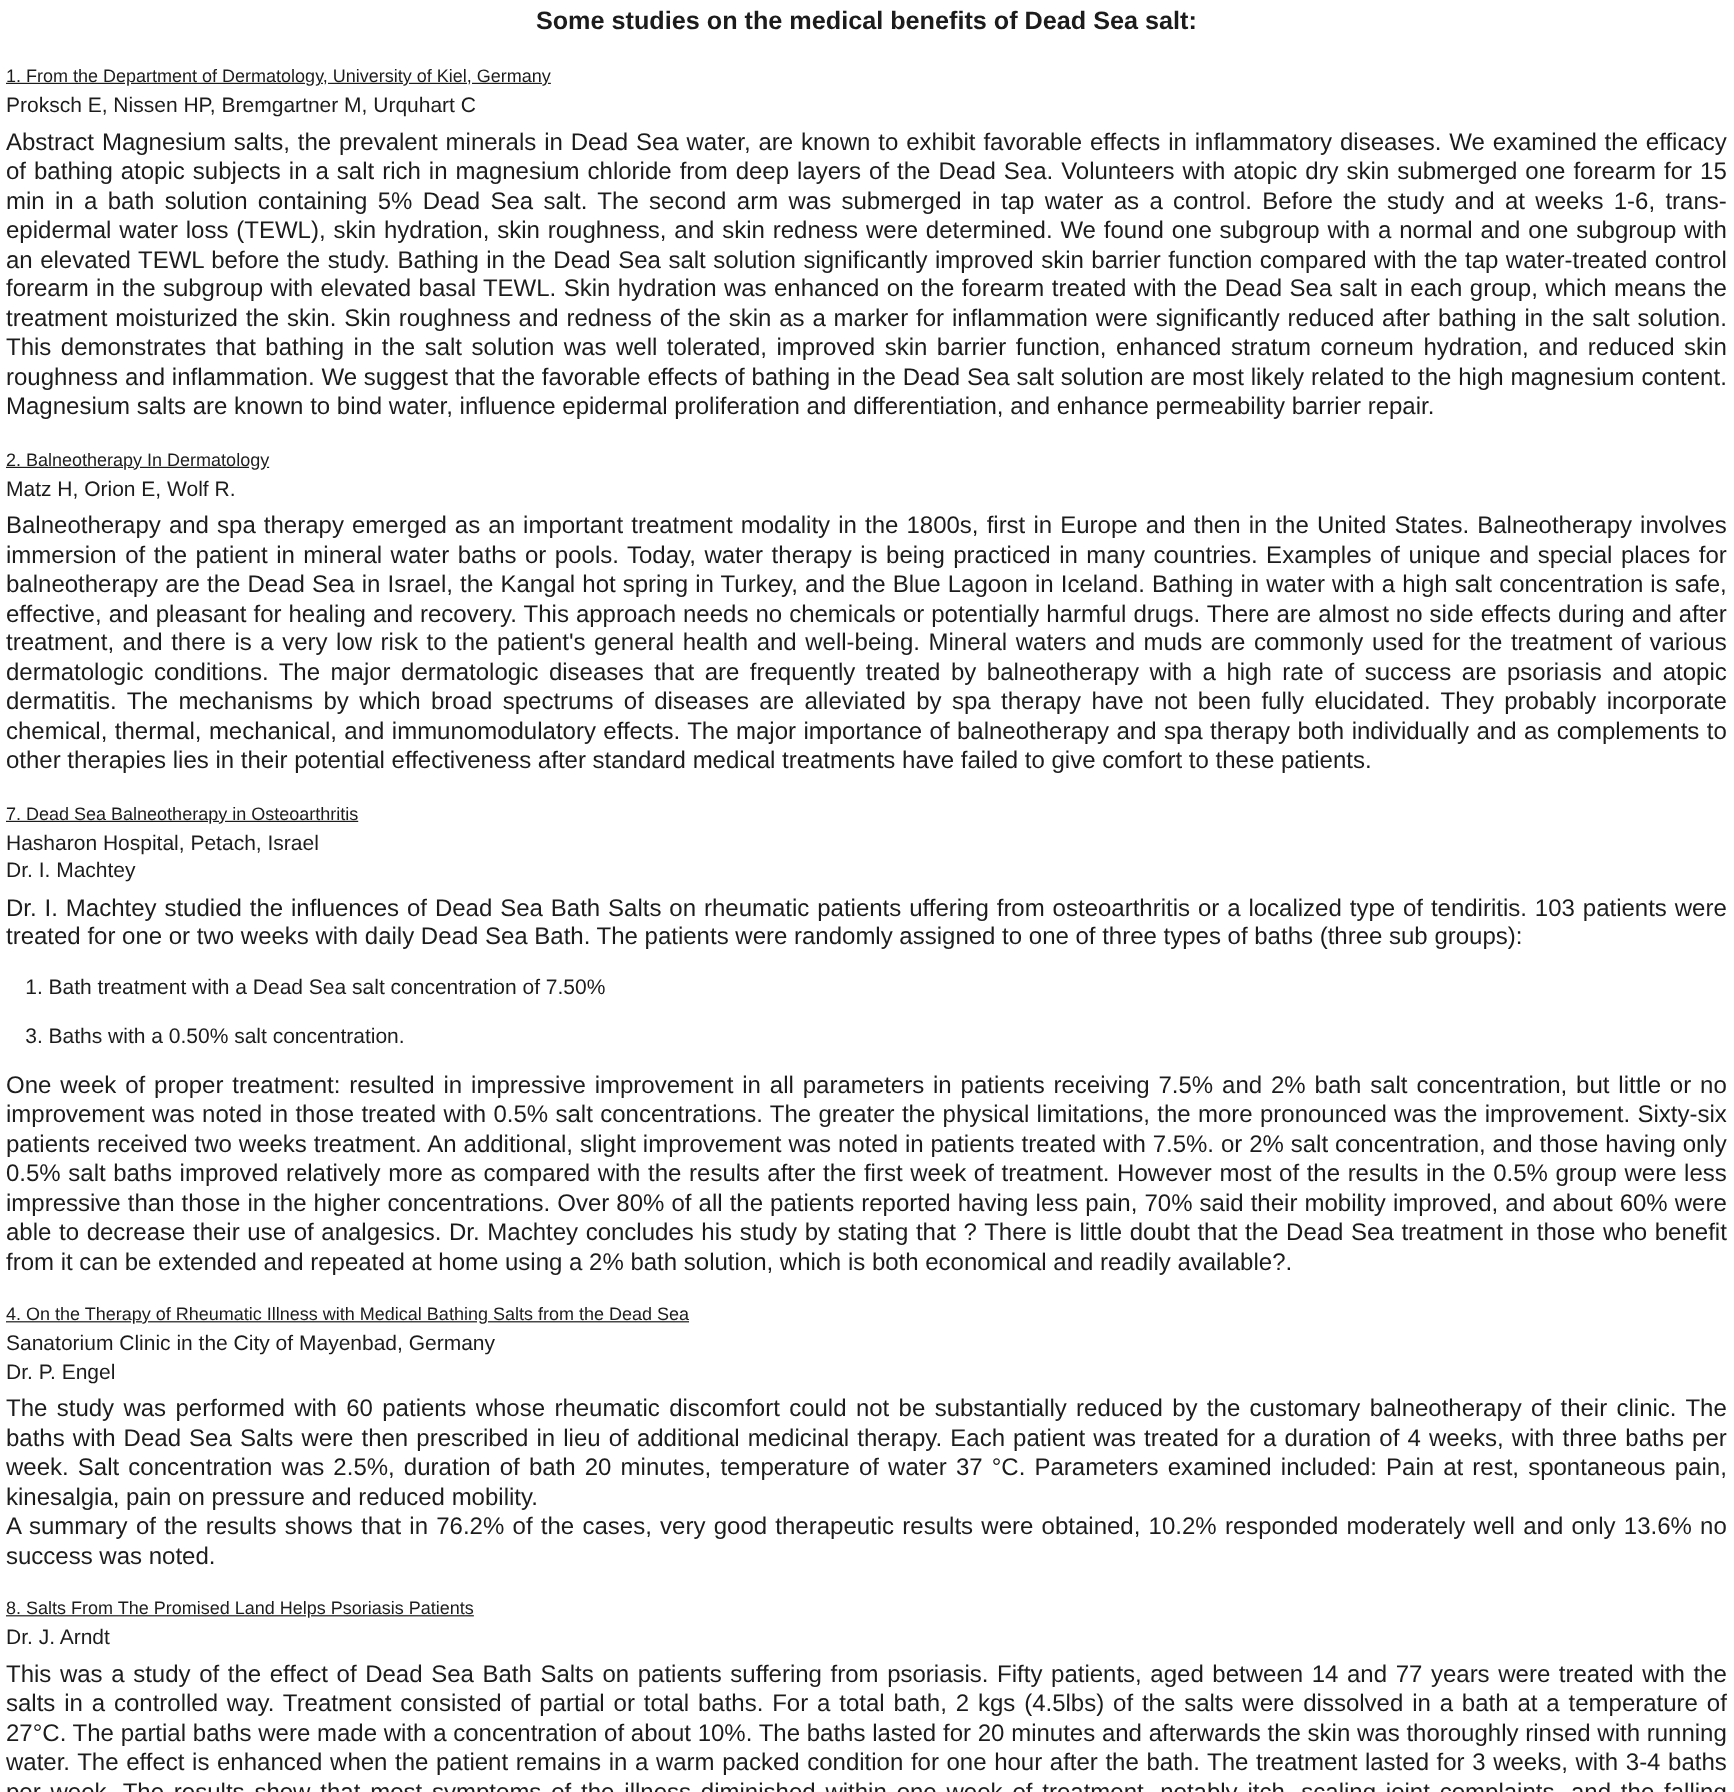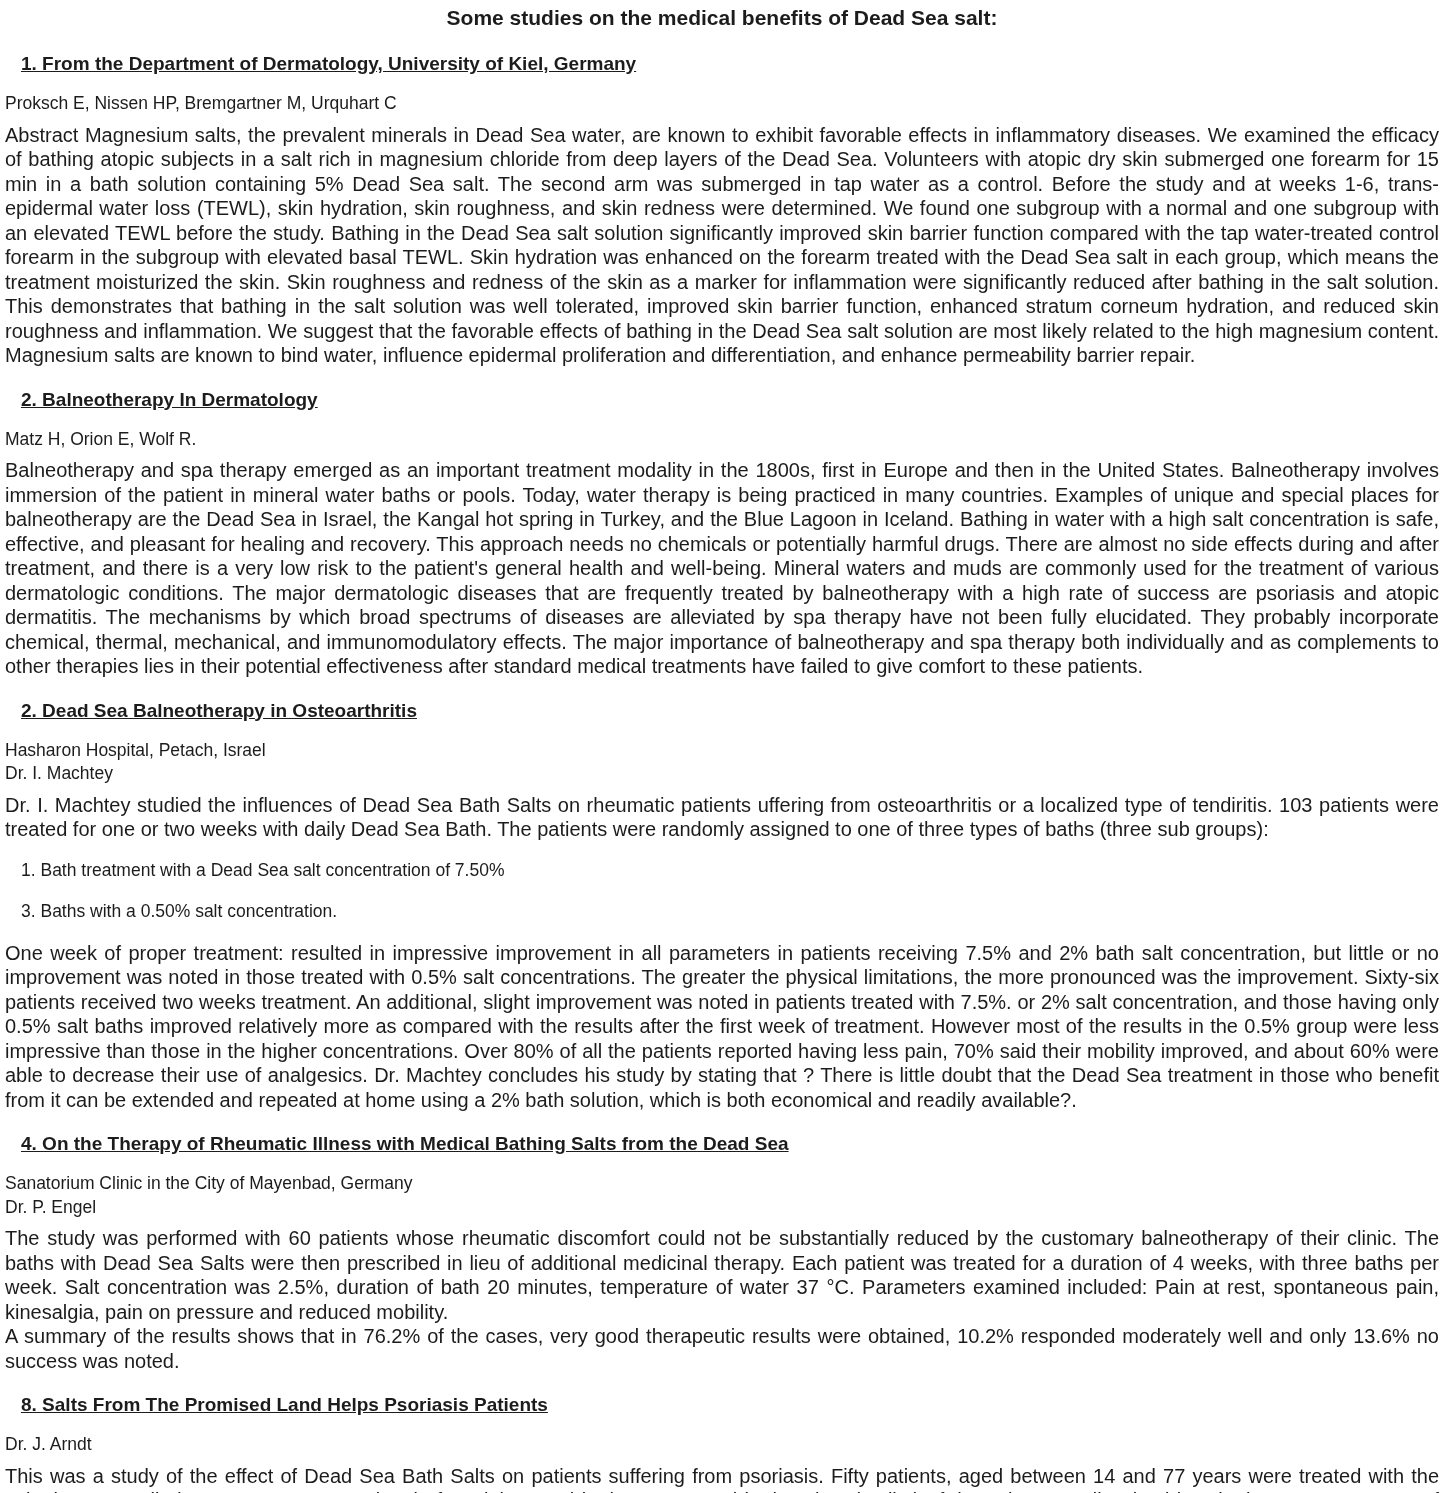--- a/index.html
+++ b/index.html
@@ -20,25 +20,25 @@
     font-size: 21px;
     line-height: 26px;
     font-weight: bold;
     margin: 0 0 20px 0;
     text-align: center;
   }
   .section {
     margin: 0 0 19px 0;
   }
   .section-heading {
-    font-size: 19px;
+    font-size: 15px;
     line-height: 25px;
-    font-weight: bold;
+    font-weight: normal;
     text-decoration: underline;
-    margin: 16px;
+    margin: 0;
   }
   .meta-line {
     font-size: 17.5px;
     line-height: 23.5px;
     margin: 0;
   }
   p.body-text {
     font-size: 20px;
     line-height: 24.5px;
     margin: 7px 0 0 0;
@@ -74,21 +74,21 @@
     <p class="body-text">Abstract Magnesium salts, the prevalent minerals in Dead Sea water, are known to exhibit favorable effects in inflammatory diseases. We examined the efficacy of bathing atopic subjects in a salt rich in magnesium chloride from deep layers of the Dead Sea. Volunteers with atopic dry skin submerged one forearm for 15 min in a bath solution containing 5% Dead Sea salt. The second arm was submerged in tap water as a control. Before the study and at weeks 1-6, trans-epidermal water loss (TEWL), skin hydration, skin roughness, and skin redness were determined. We found one subgroup with a normal and one subgroup with an elevated TEWL before the study. Bathing in the Dead Sea salt solution significantly improved skin barrier function compared with the tap water-treated control forearm in the subgroup with elevated basal TEWL. Skin hydration was enhanced on the forearm treated with the Dead Sea salt in each group, which means the treatment moisturized the skin. Skin roughness and redness of the skin as a marker for inflammation were significantly reduced after bathing in the salt solution. This demonstrates that bathing in the salt solution was well tolerated, improved skin barrier function, enhanced stratum corneum hydration, and reduced skin roughness and inflammation. We suggest that the favorable effects of bathing in the Dead Sea salt solution are most likely related to the high magnesium content. Magnesium salts are known to bind water, influence epidermal proliferation and differentiation, and enhance permeability barrier repair.</p>
   </div>
 
   <div class="section">
     <h2 class="section-heading">2. Balneotherapy In Dermatology</h2>
     <div class="meta-line">Matz H, Orion E, Wolf R.</div>
     <p class="body-text">Balneotherapy and spa therapy emerged as an important treatment modality in the 1800s, first in Europe and then in the United States. Balneotherapy involves immersion of the patient in mineral water baths or pools. Today, water therapy is being practiced in many countries. Examples of unique and special places for balneotherapy are the Dead Sea in Israel, the Kangal hot spring in Turkey, and the Blue Lagoon in Iceland. Bathing in water with a high salt concentration is safe, effective, and pleasant for healing and recovery. This approach needs no chemicals or potentially harmful drugs. There are almost no side effects during and after treatment, and there is a very low risk to the patient's general health and well-being. Mineral waters and muds are commonly used for the treatment of various dermatologic conditions. The major dermatologic diseases that are frequently treated by balneotherapy with a high rate of success are psoriasis and atopic dermatitis. The mechanisms by which broad spectrums of diseases are alleviated by spa therapy have not been fully elucidated. They probably incorporate chemical, thermal, mechanical, and immunomodulatory effects. The major importance of balneotherapy and spa therapy both individually and as complements to other therapies lies in their potential effectiveness after standard medical treatments have failed to give comfort to these patients.</p>
   </div>
 
   <div class="section">
-    <h2 class="section-heading">2. Dead Sea Balneotherapy in Osteoarthritis</h2>
+    <h2 class="section-heading">7. Dead Sea Balneotherapy in Osteoarthritis</h2>
     <div class="meta-line">Hasharon Hospital, Petach, Israel</div>
     <div class="meta-line">Dr. I. Machtey</div>
     <p class="body-text">Dr. I. Machtey studied the influences of Dead Sea Bath Salts on rheumatic patients uffering from osteoarthritis or a localized type of tendiritis. 103 patients were treated for one or two weeks with daily Dead Sea Bath. The patients were randomly assigned to one of three types of baths (three sub groups):</p>
     <div class="bath-list">
       <div class="list-line">1. Bath treatment with a Dead Sea salt concentration of 7.50%</div>
       <div class="list-line">3. Baths with a 0.50% salt concentration.</div>
     </div>
     <p class="body-text after-list">One week of proper treatment: resulted in impressive improvement in all parameters in patients receiving 7.5% and 2% bath salt concentration, but little or no improvement was noted in those treated with 0.5% salt concentrations. The greater the physical limitations, the more pronounced was the improvement. Sixty-six patients received two weeks treatment. An additional, slight improvement was noted in patients treated with 7.5%. or 2% salt concentration, and those having only 0.5% salt baths improved relatively more as compared with the results after the first week of treatment. However most of the results in the 0.5% group were less impressive than those in the higher concentrations. Over 80% of all the patients reported having less pain, 70% said their mobility improved, and about 60% were able to decrease their use of analgesics. Dr. Machtey concludes his study by stating that ? There is little doubt that the Dead Sea treatment in those who benefit from it can be extended and repeated at home using a 2% bath solution, which is both economical and readily available?.</p>
   </div>
 

